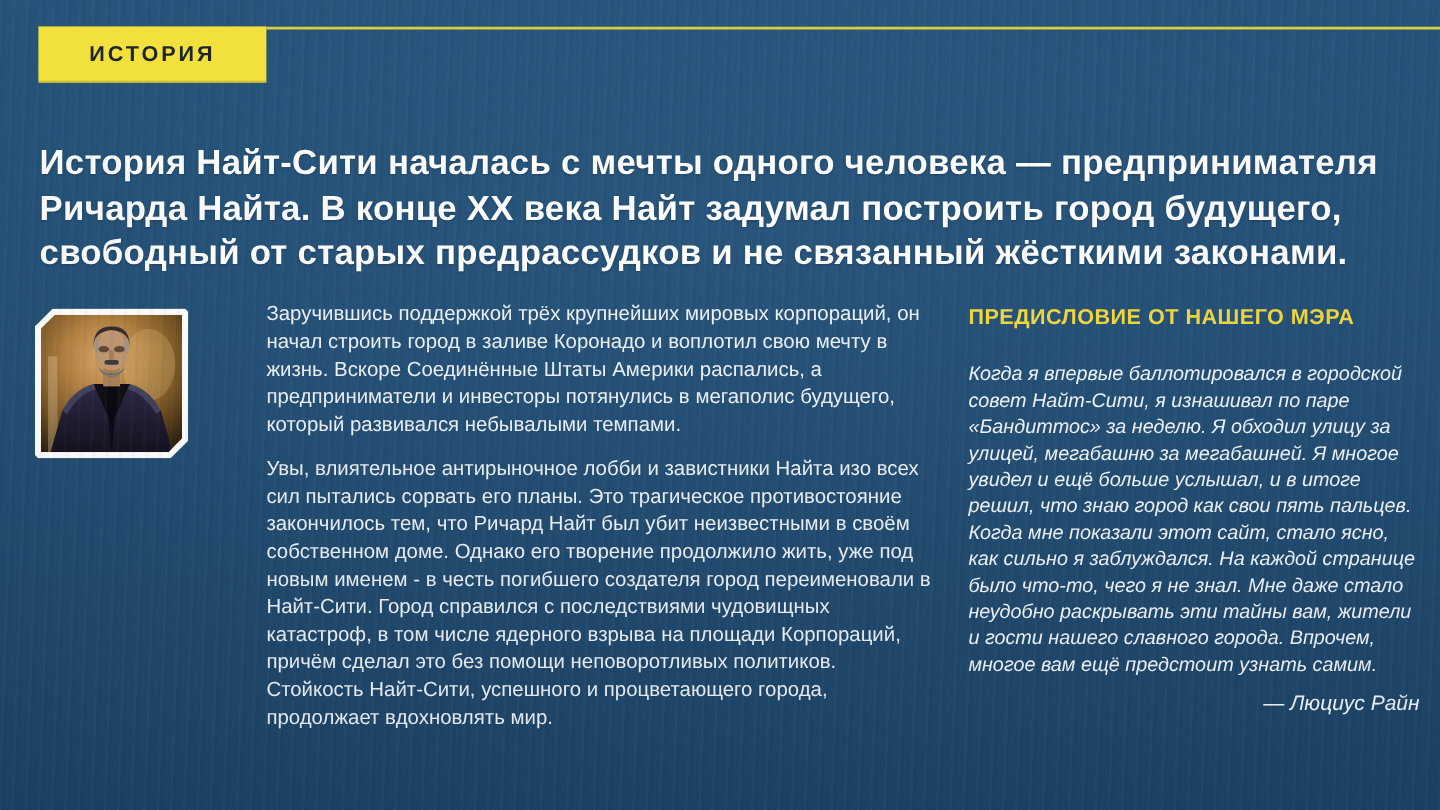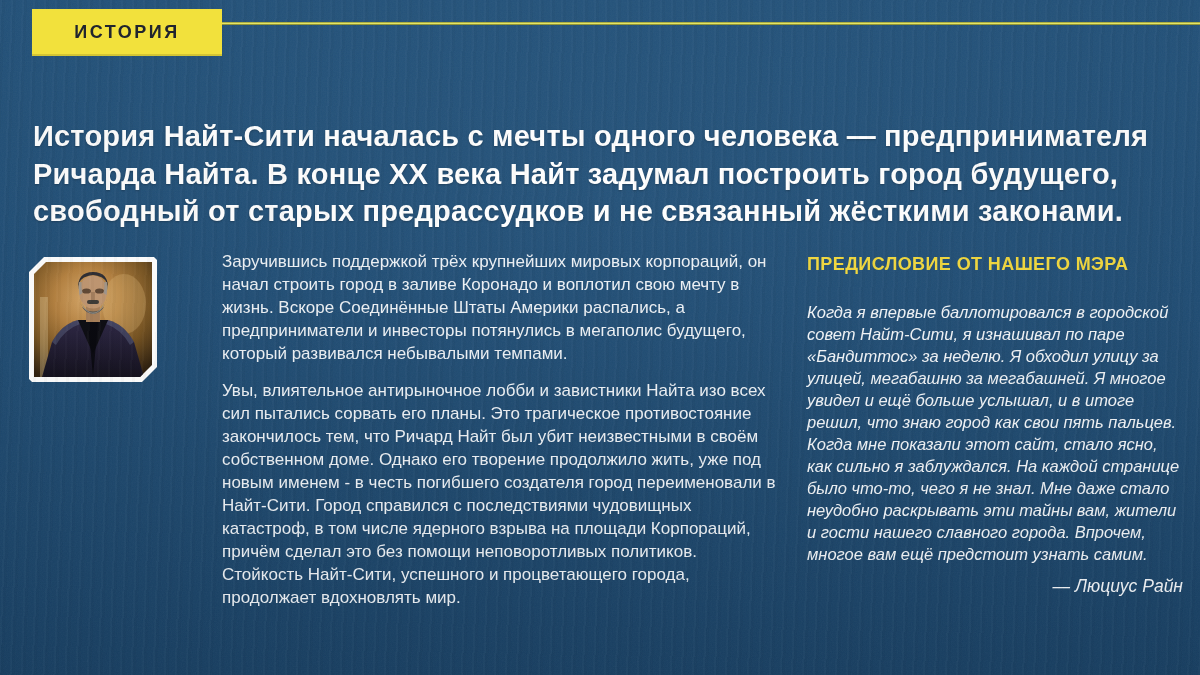--- a/index.html
+++ b/index.html
@@ -18,21 +18,21 @@
   .page::after {
     content: ""; position: absolute; inset: 0; pointer-events: none;
     background:
       repeating-linear-gradient(92deg, rgba(255,255,255,0.02) 0 2px, rgba(0,0,0,0.025) 2px 5px, rgba(0,0,0,0) 5px 11px),
       radial-gradient(120% 90% at 50% 30%, rgba(255,255,255,0.03) 0%, rgba(0,0,0,0.06) 100%);
   }
   .texture { position: absolute; inset: 0; opacity: .9; pointer-events: none; }
 
   
   .tab {
-    position: absolute; left: 32px; top: 9px; width: 190px; height: 47px;
+    position: absolute; left: 32px; top: 22px; width: 190px; height: 47px;
     background: #f2e13c;
     display: flex; align-items: center; justify-content: center;
     color: #20242e; font-weight: bold; font-size: 18px; letter-spacing: 2.5px;
     cursor: pointer; z-index: 3;
     box-shadow: inset 0 -2px 0 rgba(0,0,0,0.12);
     text-align: right;
   }
   .accent-line {
     position: absolute; left: 222px; right: 0; top: 22px; height: 3px;
     background: linear-gradient(180deg, #86882a 0%, #eef06e 45%, #6e7020 100%);

